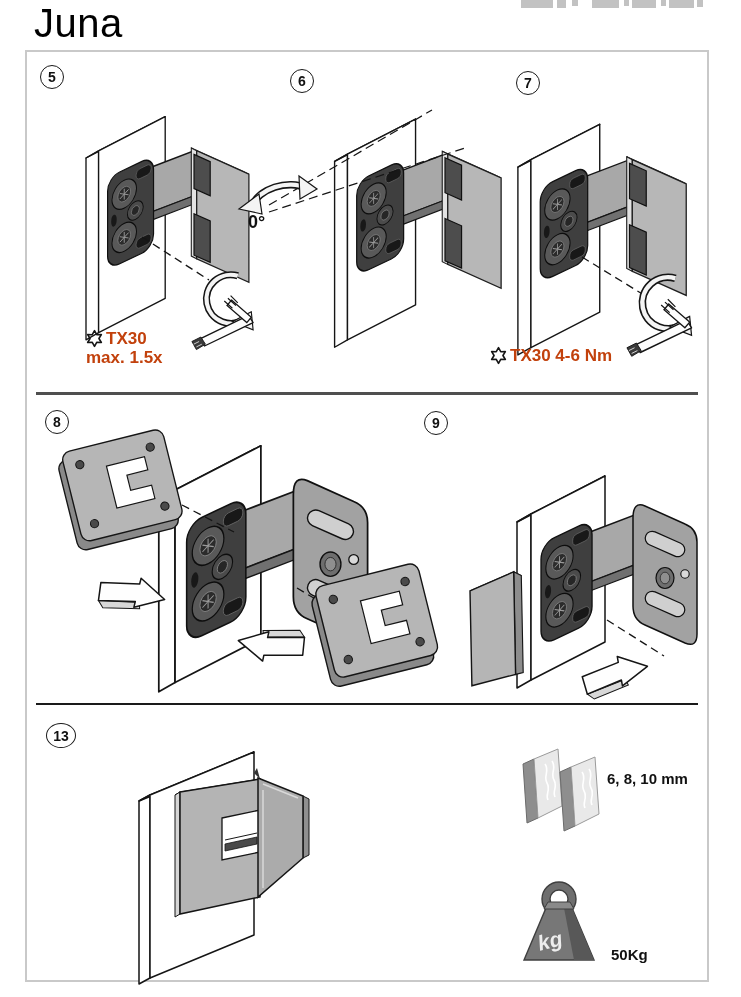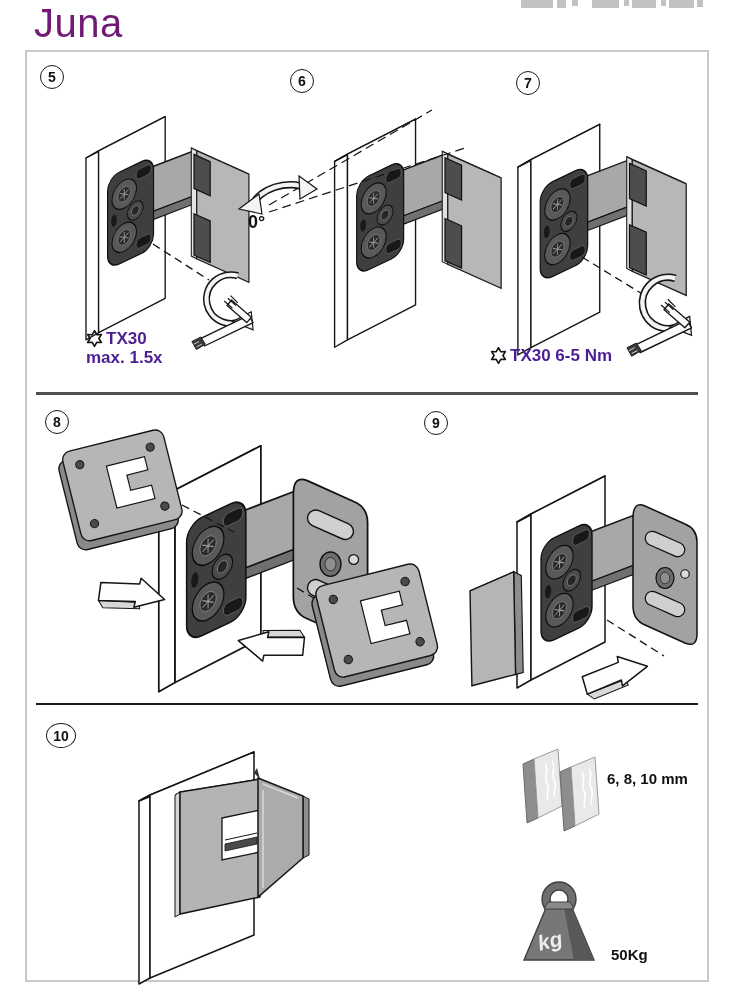--- a/index.html
+++ b/index.html
@@ -1,32 +1,32 @@
 <!DOCTYPE html>
 <html><head>
 <meta charset="utf-8">
 <style>
   html,body{margin:0;padding:0;}
   body{width:741px;height:997px;background:#ffffff;position:relative;overflow:hidden;
        font-family:"Liberation Sans",sans-serif;color:#111;}
   .page-title{position:absolute;left:34px;top:1px;font-size:40px;font-weight:400;
-       color:#701a75;letter-spacing:0.5px;}
+       color:#000000;letter-spacing:0.5px;}
   .logo-frags{position:absolute;left:521px;top:0;height:8px;display:flex;align-items:flex-start;}
   .logo-frags span{display:inline-block;background:#c2c2c2;}
   .sheet{position:absolute;left:25px;top:50px;width:684px;height:932px;
        border:2px solid #c9c9c9;box-sizing:border-box;background:#fff;}
   .divider{position:absolute;left:9px;right:9px;}
   .divider.d1{top:340px;height:3px;background:#4f4f4f;}
   .divider.d2{top:651px;height:2px;background:#1a1a1a;}
   .badge{position:absolute;width:24px;height:24px;border:1.6px solid #1a1a1a;border-radius:50%;
        display:flex;align-items:center;justify-content:center;font-size:14px;font-weight:700;
        box-sizing:border-box;background:#fff;}
   .badge.wide{width:30px;height:25px;}
   .art{position:absolute;overflow:visible;}
-  .lbl{position:absolute;font-weight:700;color:#4c1d95;}
+  .lbl{position:absolute;font-weight:700;color:#c2410c;}
   .lbl .row{display:flex;align-items:center;gap:2px;font-size:17px;line-height:19px;white-space:nowrap;}
   .lbl .note{margin-left:1px;font-size:17px;line-height:19px;}
   .angle{position:absolute;font-size:18px;font-weight:700;}
   .spec-lbl{position:absolute;font-size:15px;font-weight:700;white-space:nowrap;}
   .torx{width:19px;height:19px;flex:0 0 auto;}
 </style>
 </head>
 <body>
 
 <svg width="0" height="0" style="position:absolute" aria-hidden="true">
@@ -157,21 +157,21 @@
   <div class="badge" style="left:489px;top:19px">
       <span>7</span>
     </div>
   <div class="badge" style="left:18px;top:358px">
       <span>8</span>
     </div>
   <div class="badge" style="left:397px;top:359px">
       <span>9</span>
     </div>
   <div class="badge wide" style="left:19px;top:671px">
-      <span>10</span>
+      <span>13</span>
     </div>
 
   <svg class="art" style="left:20px;top:40px" width="235" height="300" viewBox="0 0 235 300">
     <use href="#hingeAssembly" transform="translate(12,3) scale(0.9)"></use>
     <path d="M95,145 L162,188" stroke="#151515" stroke-width="1.3" stroke-dasharray="8,5" fill="none"></path>
     <use href="#torxKeyGroup" transform="translate(0,-7) scale(0.9)"></use>
   </svg>
   <div class="lbl" style="left:58px;top:277px">
     <div class="row">
       <svg class="torx" viewBox="0 0 18 18">
@@ -198,21 +198,21 @@
   <svg class="art" style="left:455px;top:45px" width="230" height="300" viewBox="0 0 230 300">
     <use href="#hingeAssembly" transform="translate(8,5) scale(0.93)"></use>
     <path d="M100,160 L162,198" stroke="#151515" stroke-width="1.3" stroke-dasharray="8,5" fill="none"></path>
     <use href="#torxKeyGroup" transform="translate(-8,-20) scale(0.95)"></use>
   </svg>
   <div class="lbl" style="left:462px;top:294px">
     <div class="row">
       <svg class="torx" viewBox="0 0 18 18">
           <use href="#torxStarPoly"></use>
         </svg>
-      <span>TX30 6-5 Nm</span>
+      <span>TX30 4-6 Nm</span>
     </div>
   </div>
 
   <svg class="art" style="left:15px;top:368px" width="395" height="280" viewBox="0 0 395 280">
     <use href="#assembly89" transform="translate(82,-2) scale(1.16)"></use>
     <path d="M140,85 L192,112" stroke="#151515" stroke-width="1.3" stroke-dasharray="8,5" fill="none"></path>
     <path d="M255,168 L300,195" stroke="#151515" stroke-width="1.3" stroke-dasharray="8,5" fill="none"></path>
     <use href="#coverPlate" transform="translate(15,8) scale(0.98)"></use>
     <use href="#coverPlate" transform="translate(268,142)"></use>
     <use href="#whiteArrow" transform="translate(62,150) rotate(14)"></use>

